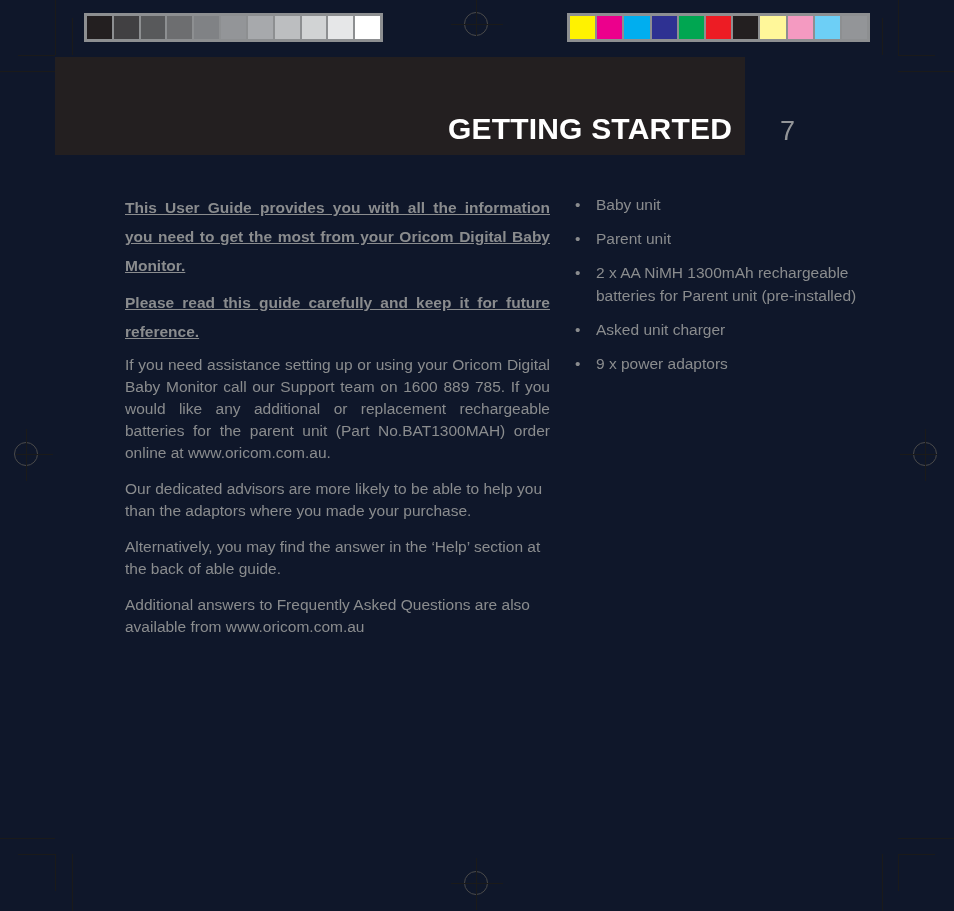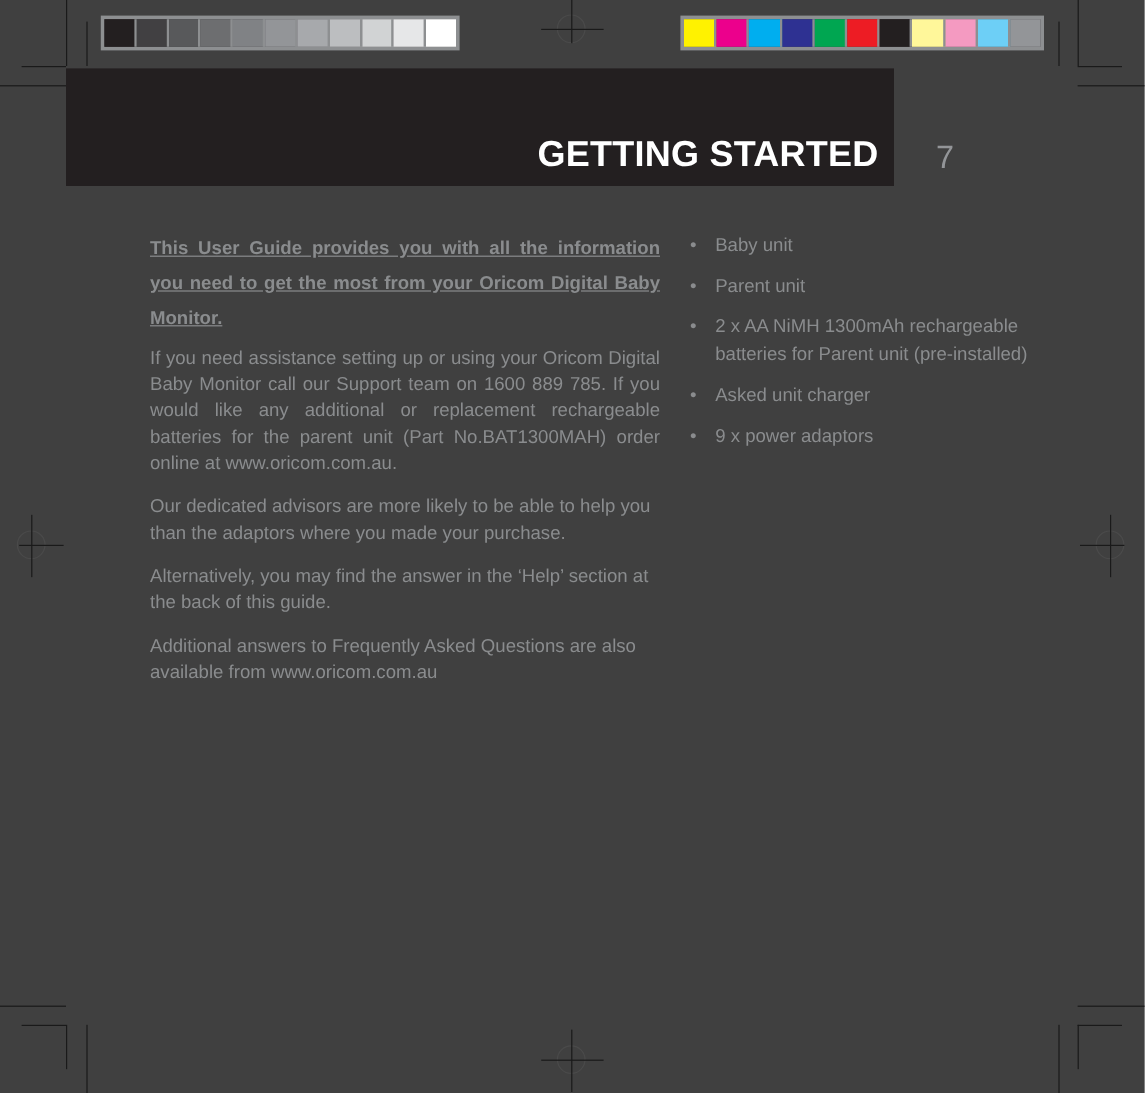--- a/index.html
+++ b/index.html
@@ -9,21 +9,21 @@
   }
   body {
     font-family: "Liberation Sans", sans-serif;
     -webkit-font-smoothing: antialiased;
   }
   #page {
     position: relative;
     width: 954px;
     height: 911px;
     overflow: hidden;
-    background: #404040;
+    background: #0f172a;
   }
 
   
   .cal-strip {
     position: absolute;
     top: 13px;
     height: 29px;
     box-sizing: border-box;
     border: 3px solid #8d8f91;
     display: flex;
@@ -246,23 +246,24 @@
     <div class="reg-h"></div>
   </div>
 
   <div id="header-banner">
     <div id="header-title">GETTING STARTED</div>
   </div>
   <div id="page-number">7</div>
 
   <div id="col-left">
     <p class="lead">This User Guide provides you with all the information you need to get the most from your Oricom Digital Baby Monitor.</p>
+    <p class="lead">Please read this guide carefully and keep it for future reference.</p>
     <p class="para para-justify">If you need assistance setting up or using your Oricom Digital Baby Monitor call our Support team on 1600 889 785. If you would like any additional or replacement rechargeable batteries for the parent unit (Part No.BAT1300MAH) order online at www.oricom.com.au.</p>
     <p class="para">Our dedicated advisors are more likely to be able to help you than the adaptors where you made your purchase.</p>
-    <p class="para">Alternatively, you may find the answer in the ‘Help’ section at the back of this guide.</p>
+    <p class="para">Alternatively, you may find the answer in the ‘Help’ section at the back of able guide.</p>
     <p class="para">Additional answers to Frequently Asked Questions are also available from www.oricom.com.au</p>
   </div>
 
   <div id="col-right">
     <ul id="checklist">
       <li>
         <span class="bullet">•</span>
         <span>Baby unit</span>
       </li>
       <li>

